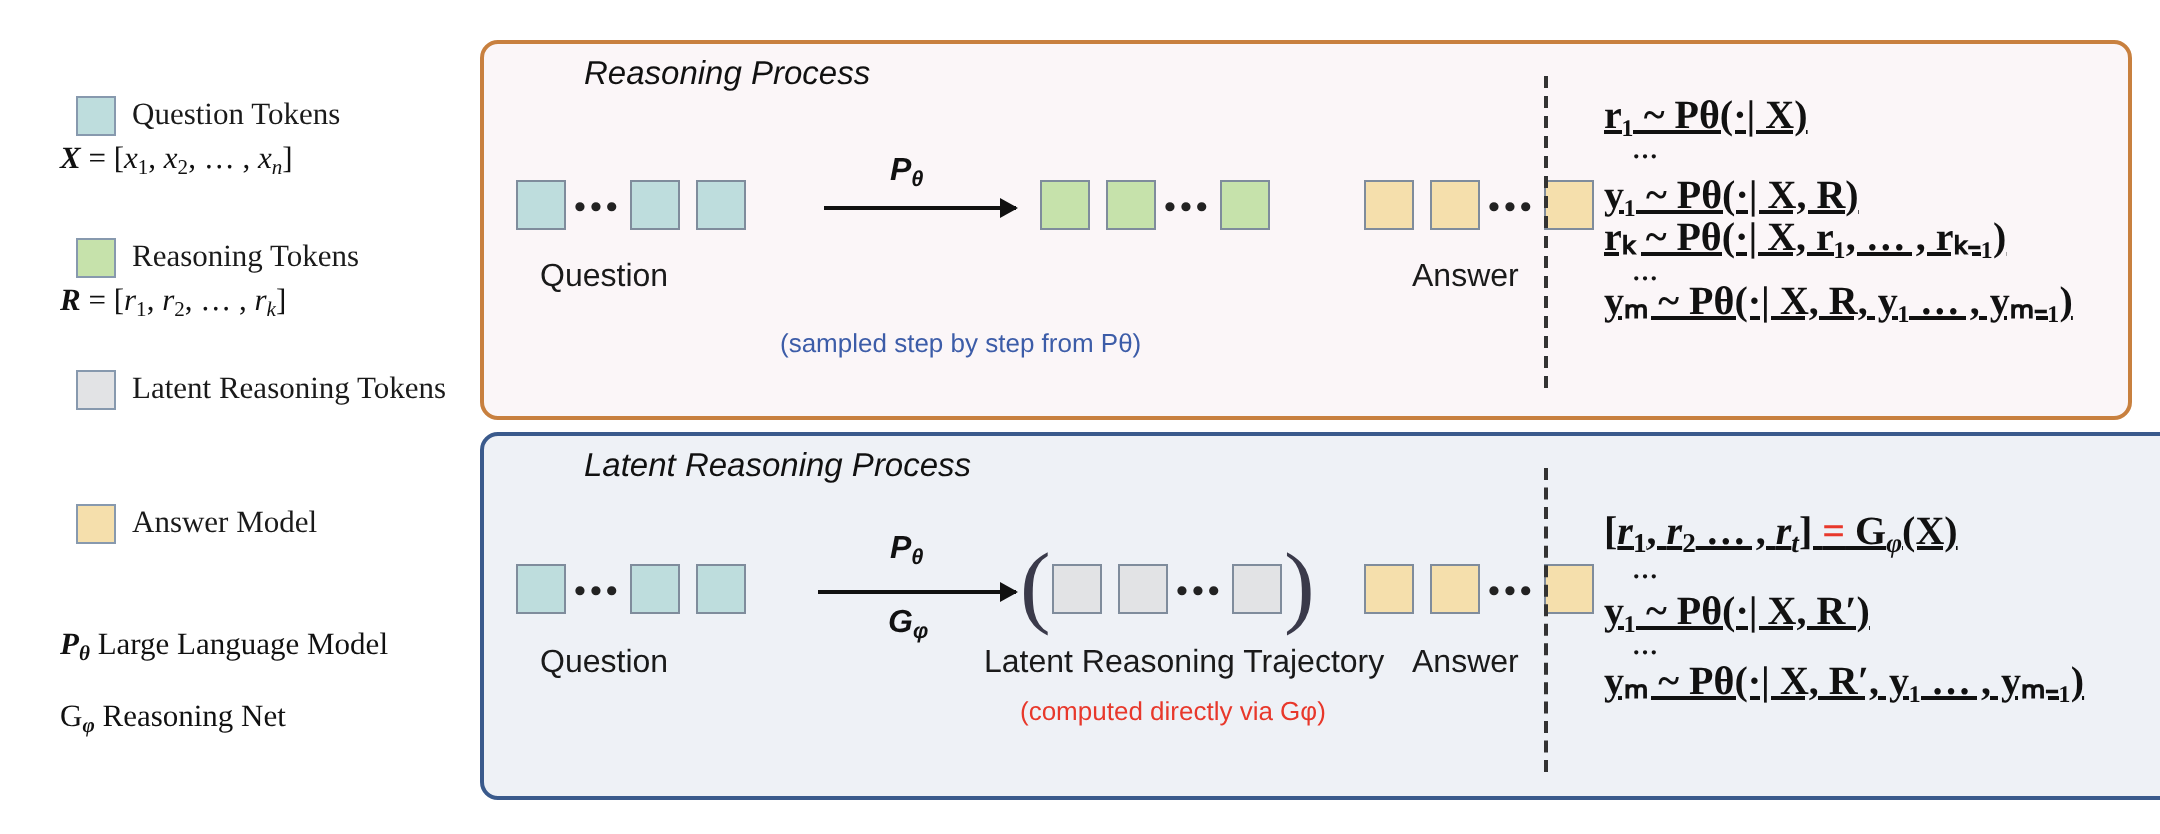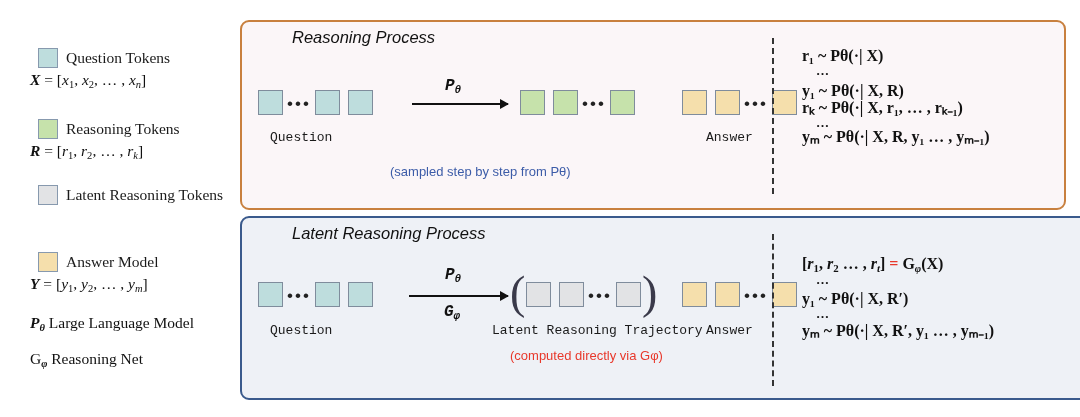--- a/index.html
+++ b/index.html
@@ -53,47 +53,47 @@
   .tokens{position:absolute;display:flex;align-items:center;}
   .tok{width:25px;height:25px;border:1.7px solid #7f8c9c;box-sizing:border-box;}
   .tok.q{background:#bedddd;}
   .tok.r{background:#c6e2ab;}
   .tok.l{background:#e2e3e5;}
   .tok.a{background:#f5dfac;}
   .dots{font-size:17px;letter-spacing:2px;color:#222;padding:0 4px;line-height:1;
         font-family:"Liberation Sans",sans-serif;position:relative;top:1px;}
 
   .grouplabel{
-    position:absolute;font-family:Liberation Mono, monospace;
-    font-size:13px;color:#1a1a1a;white-space:nowrap;
+    position:absolute;font-family:Liberation Sans, sans-serif;
+    font-size:16px;color:#1a1a1a;white-space:nowrap;
   }
   .note{
     position:absolute;font-family:"Liberation Sans",sans-serif;
     font-size:13px;white-space:nowrap;
   }
   .note-blue{color:#3c5ca8;}
   .note-red{color:#e8382b;}
 
   
   .arrow{position:absolute;height:2px;background:#111;}
   .arrow:after{
     content:"";position:absolute;right:-1px;top:-4px;
     border-left:9px solid #111;border-top:5px solid transparent;border-bottom:5px solid transparent;
   }
-  .arrowlbl{position:absolute;font-family:Liberation Mono, monospace;font-weight:bold;font-style:italic;font-size:16px;color:#111;white-space:nowrap;}
+  .arrowlbl{position:absolute;font-family:Liberation Sans, sans-serif;font-weight:bold;font-style:italic;font-size:16px;color:#111;white-space:nowrap;}
 
   
   .paren{
     position:absolute;font-size:46px;color:#3a3a4a;
     font-family:"Liberation Serif",serif;line-height:1;
   }
 
   
   .formulas{position:absolute;font-family:"Liberation Serif",serif;color:#111;}
-  .frow{font-size:16px;font-weight:bold;white-space:nowrap;line-height:1.05;}
+  .frow{font-size:20px;font-weight:bold;white-space:nowrap;line-height:1.05;text-decoration:underline;}
   .fdots{font-size:13px;font-weight:bold;padding-left:14px;line-height:0.9;letter-spacing:1px;}
   .eqred{color:#e8382b;font-weight:bold;}
 </style>
 </head>
 <body>
 
 <div class="root">
 
   <div class="legend">
 
@@ -115,23 +115,20 @@
 
     <div class="legend-row" style="left:38px;top:185px;">
       <span class="swatch sw-l"></span>
       <span class="legend-label">Latent Reasoning Tokens</span>
     </div>
 
     <div class="legend-row" style="left:38px;top:252px;">
       <span class="swatch sw-a"></span>
       <span class="legend-label">Answer Model</span>
     </div>
-    <div class="legend-formula" style="left:30px;top:275px;">
-      <span class="bi">Y</span> = [<span class="it">y</span><sub class="sn">1</sub>, <span class="it">y</span><sub class="sn">2</sub>, … , <span class="it">y</span><sub class="s">m</sub>]
-    </div>
 
     <div class="legend-def" style="left:30px;top:350px;">
       <span style="font-family:'Liberation Serif',serif;">G</span><sub class="s" style="font-weight:bold;">φ</sub>&nbsp;<span>Reasoning Net</span>
     </div>
     <div class="legend-def" style="left:30px;top:314px;">
       <span class="bi">P</span><sub class="s" style="font-weight:bold;">θ</sub>&nbsp;<span>Large Language Model</span>
     </div>
   </div>
 
   <div class="panel panel-top">

